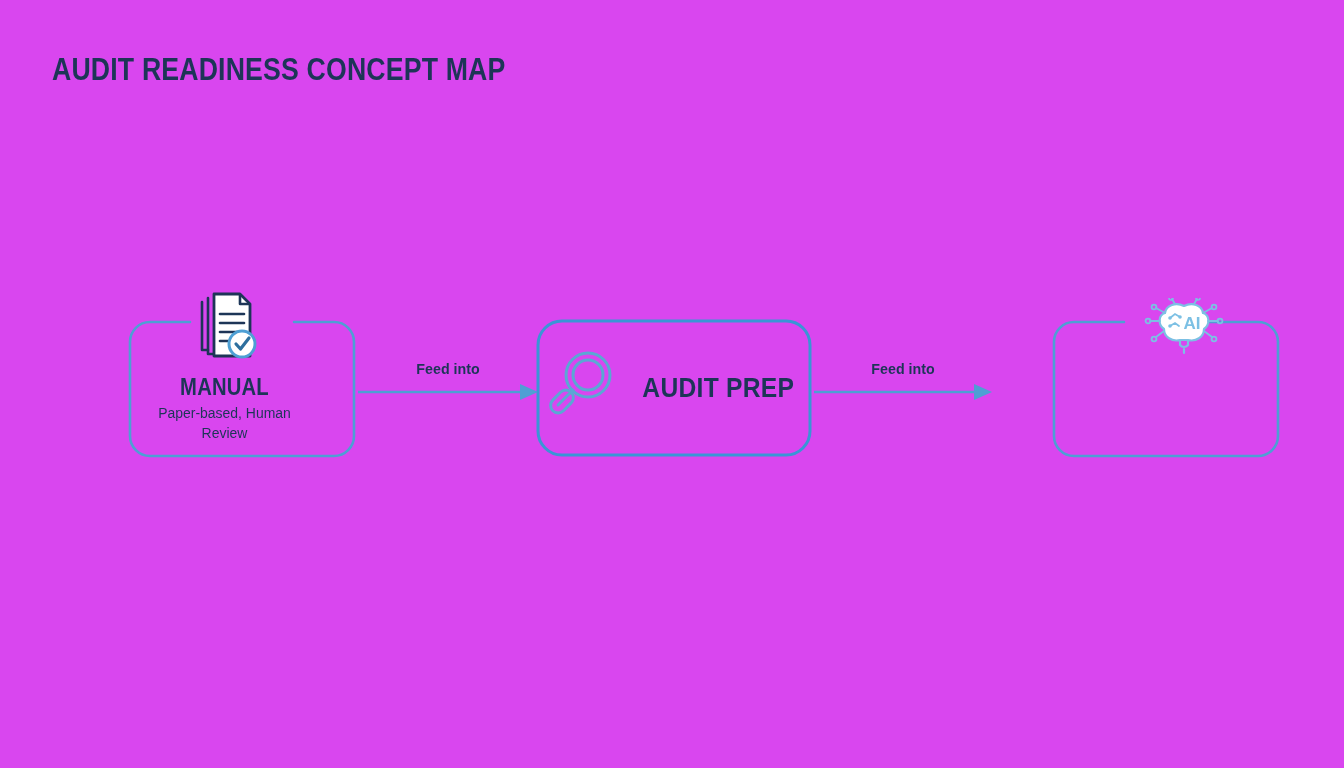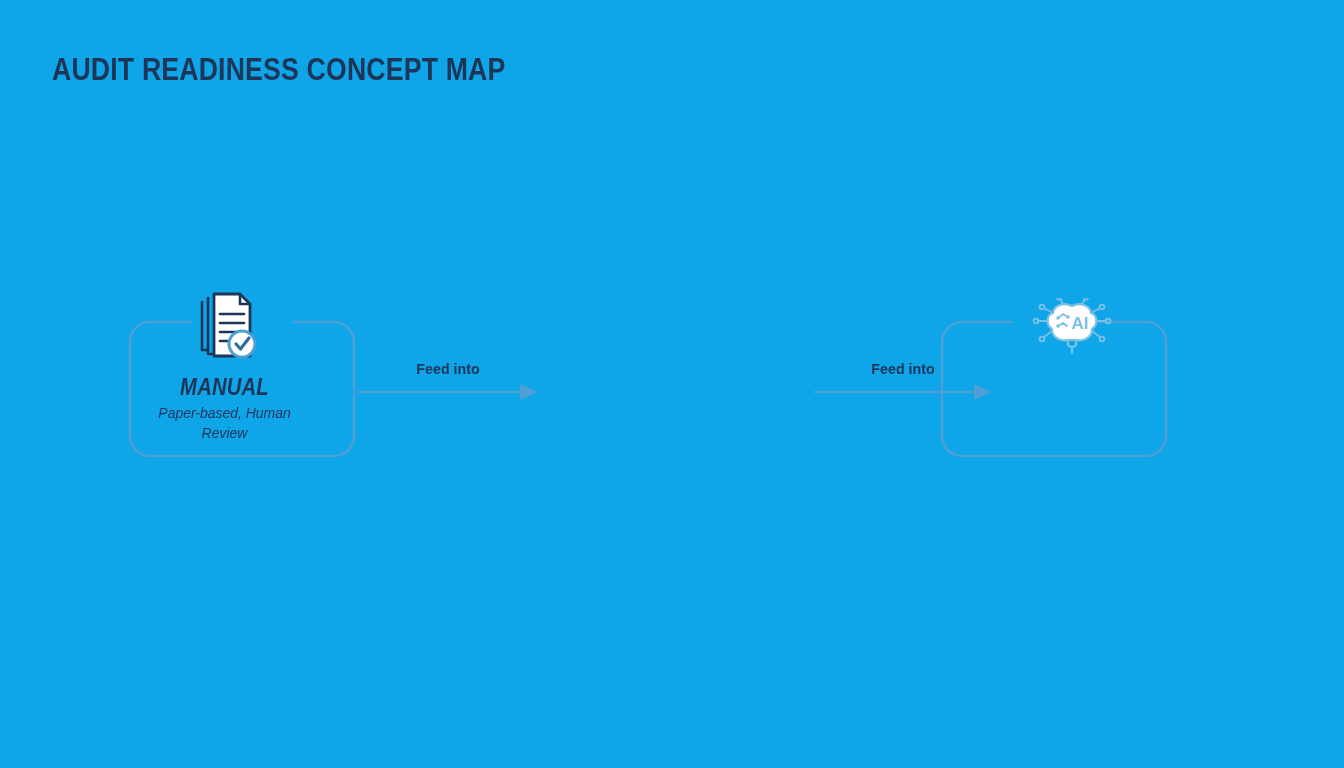--- a/index.html
+++ b/index.html
@@ -10,21 +10,21 @@
   body {
     width: 1344px;
     height: 768px;
     overflow: hidden;
     font-family: "Liberation Sans", sans-serif;
   }
   #canvas {
     position: relative;
     width: 1344px;
     height: 768px;
-    background: #0ea5e9;
+    background: #d946ef;
   }
   #page-title {
     position: absolute;
     left: 52px;
     top: 52px;
     font-family: "Liberation Sans", sans-serif;
     font-size: 31px;
     font-weight: bold;
     letter-spacing: 0.2px;
     color: #1d3557;
@@ -120,21 +120,21 @@
     white-space: nowrap;
   }
 </style>
 </head>
 <body>
 
 <div id="canvas">
 
   <div id="page-title">AUDIT READINESS CONCEPT MAP</div>
 
-  <div class="node" style="left:128px; top:320px; width:193px; height:138px;font-style:italic;">
+  <div class="node" style="left:128px; top:320px; width:193px; height:138px;">
 
     <div class="node-box">
       <svg width="228" height="138" viewBox="0 0 228 138">
 
         <path d="M 62 2 L 22 2 A 20 20 0 0 0 2 22 L 2 116 A 20 20 0 0 0 22 136
                  L 206 136 A 20 20 0 0 0 226 116 L 226 22 A 20 20 0 0 0 206 2 L 166 2" fill="none" stroke="#4e9fd4" stroke-width="2.6" stroke-linecap="round"></path>
       </svg>
     </div>
 
     <span class="node-icon-top" style="top:-28px;">
@@ -163,30 +163,50 @@
   </div>
 
   <div class="connector" style="left:358px; top:360px; width:180px; height:48px;">
     <div class="connector-label" style="top:0px;">Feed into</div>
     <svg width="180" height="48" style="position:absolute; left:0; top:0;">
       <line x1="0" y1="32" x2="162" y2="32" stroke="#4e9fd4" stroke-width="2.4"></line>
       <polygon points="162,24 180,32 162,40" fill="#4e9fd4"></polygon>
     </svg>
   </div>
 
+  <div class="node" style="left:536px; top:319px; width:276px; height:138px;">
+
+    <div class="node-box">
+      <svg width="276" height="138" viewBox="0 0 276 138">
+        <rect x="2" y="2" width="272" height="134" rx="24" ry="24" fill="none" stroke="#3a95d6" stroke-width="3"></rect>
+      </svg>
+    </div>
+
+    <div class="center-inner">
+      <span>
+        <svg width="74" height="78" viewBox="0 0 74 78">
+          <circle cx="44" cy="28" r="22" fill="none" stroke="#5ba7d4" stroke-width="3"></circle>
+          <circle cx="44" cy="28" r="15" fill="none" stroke="#5ba7d4" stroke-width="3"></circle>
+          <path d="M29 43 L14 58" stroke="#5ba7d4" stroke-width="3" stroke-linecap="round"></path>
+          <rect x="5" y="47" width="26" height="15" rx="7.5" ry="7.5" transform="rotate(-45 18 54.5)" fill="none" stroke="#5ba7d4" stroke-width="3"></rect>
+        </svg>
+      </span>
+      <span class="center-title">AUDIT PREP</span>
+    </div>
+  </div>
 
   <div class="connector" style="left:814px; top:360px; width:178px; height:48px;">
     <div class="connector-label" style="top:0px;">Feed into</div>
     <svg width="178" height="48" style="position:absolute; left:0; top:0;">
       <line x1="0" y1="32" x2="160" y2="32" stroke="#4e9fd4" stroke-width="2.4"></line>
       <polygon points="160,24 178,32 160,40" fill="#4e9fd4"></polygon>
     </svg>
   </div>
 
-  <div class="node" style="left:940px; top:320px; width:264px; height:138px;">
+  <div class="node" style="left:1052px; top:320px; width:264px; height:138px;">
 
     <div class="node-box">
       <svg width="228" height="138" viewBox="0 0 228 138">
         <path d="M 72 2 L 22 2 A 20 20 0 0 0 2 22 L 2 116 A 20 20 0 0 0 22 136
                  L 206 136 A 20 20 0 0 0 226 116 L 226 22 A 20 20 0 0 0 206 2 L 156 2" fill="none" stroke="#4e9fd4" stroke-width="2.6" stroke-linecap="round"></path>
       </svg>
     </div>
 
     <span class="node-icon-top" style="top:-22px;">
       <svg width="80" height="58" viewBox="0 0 80 58">

